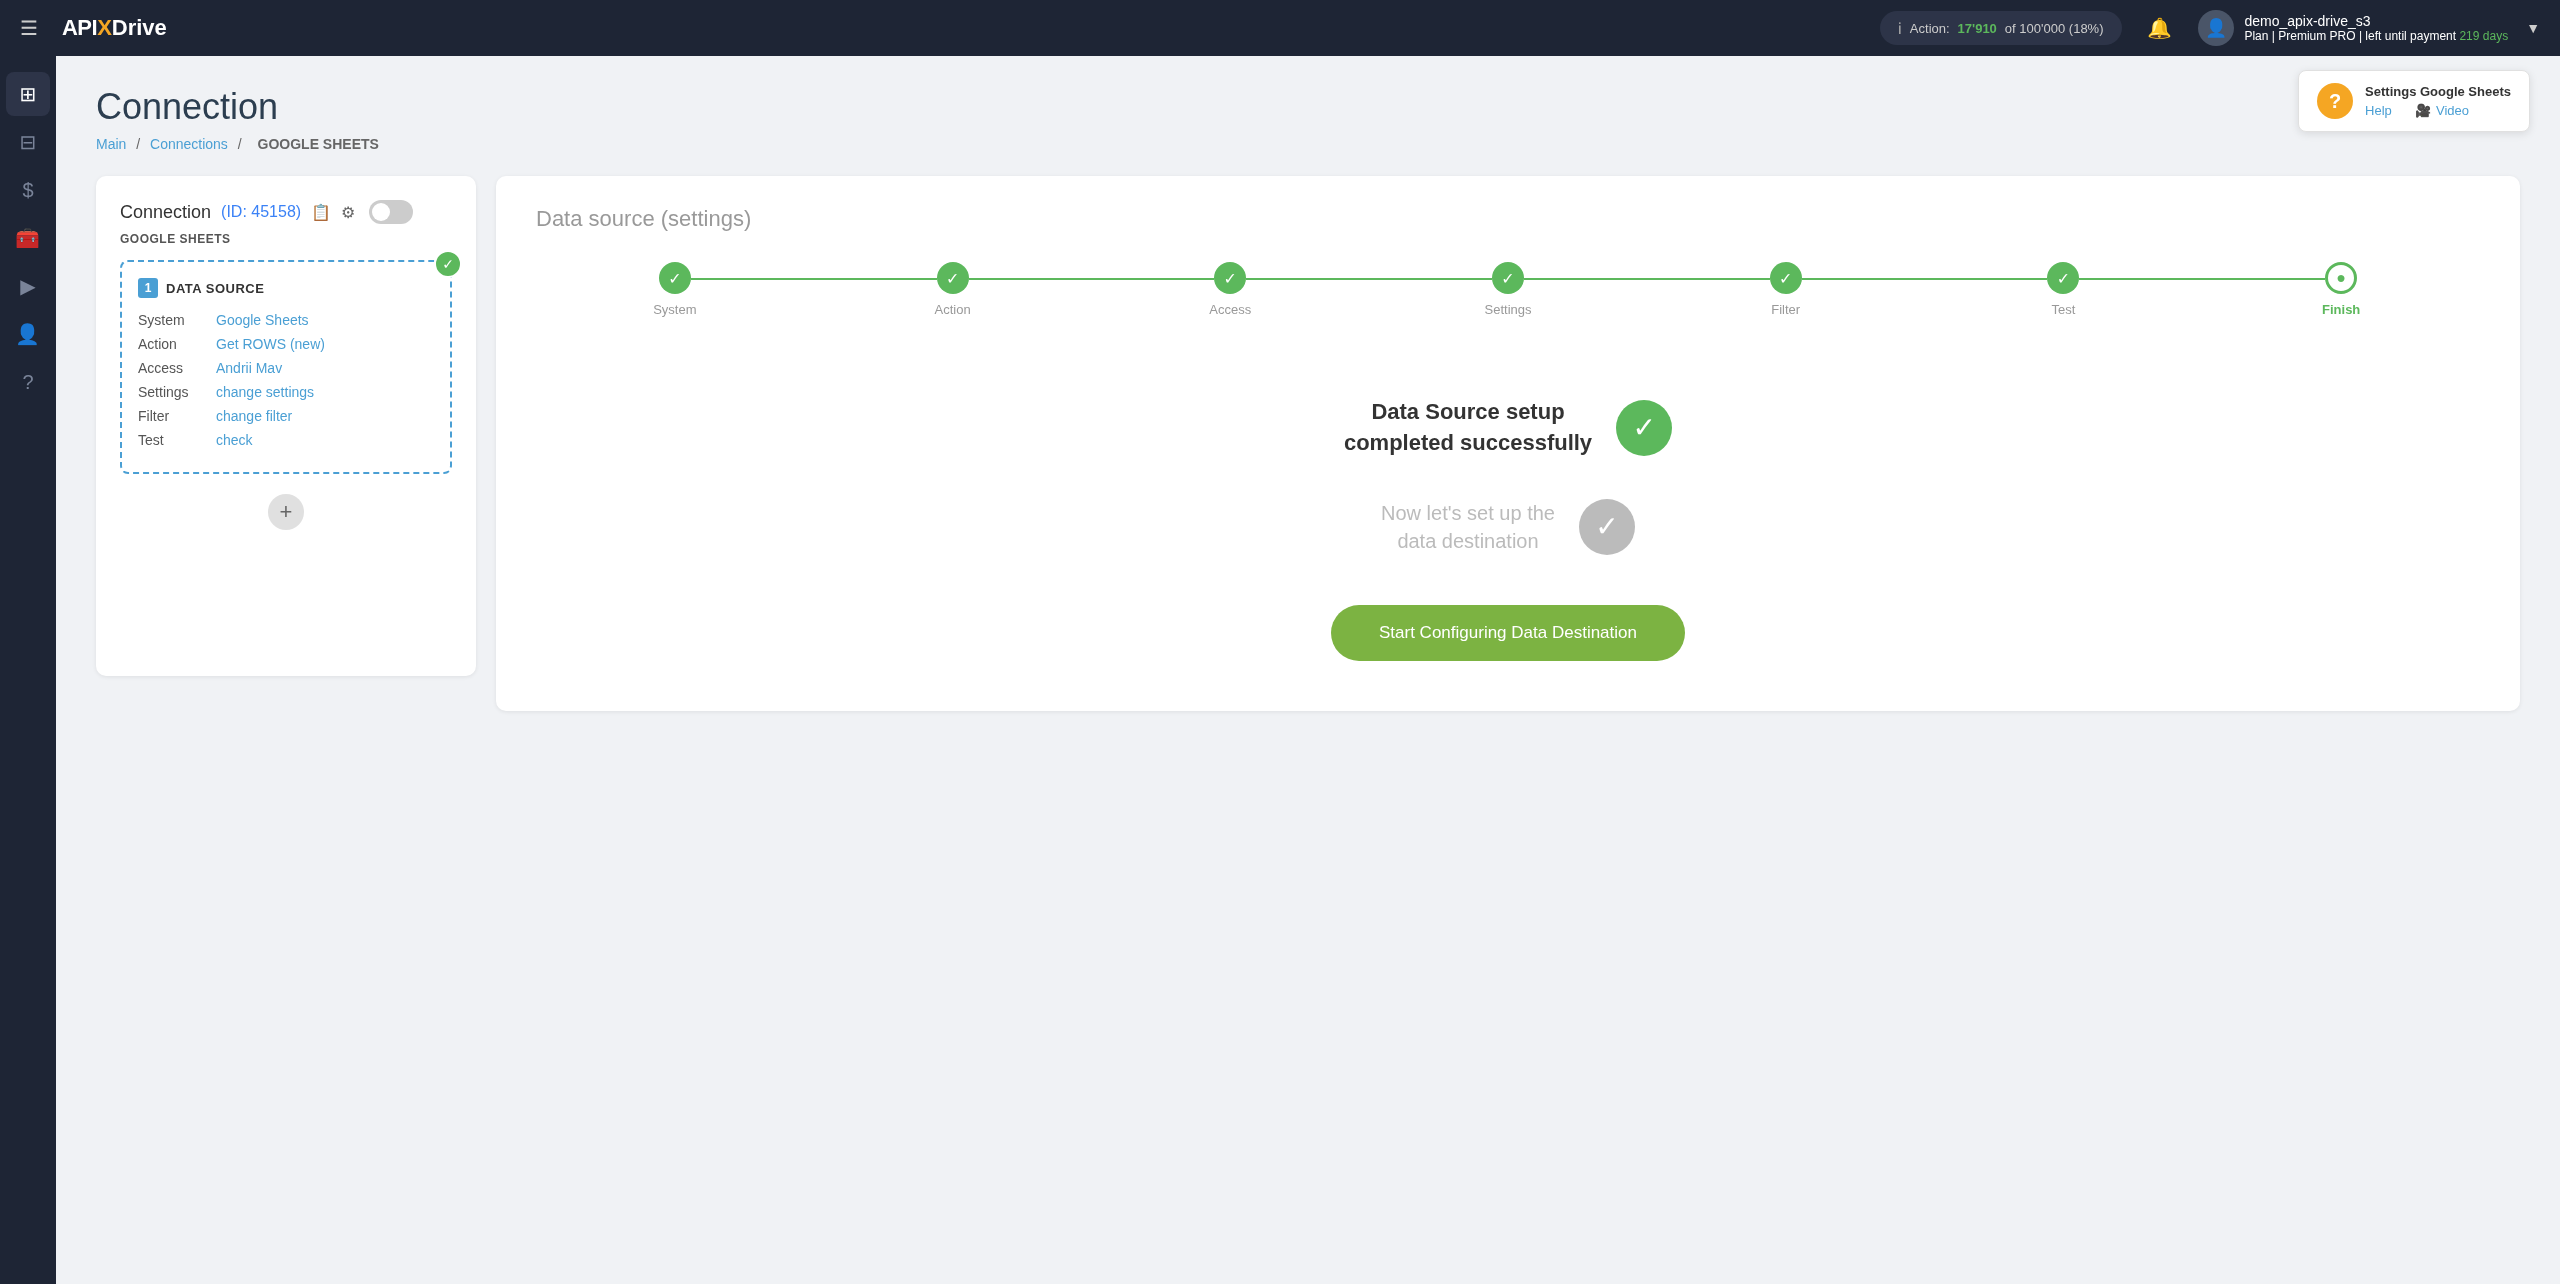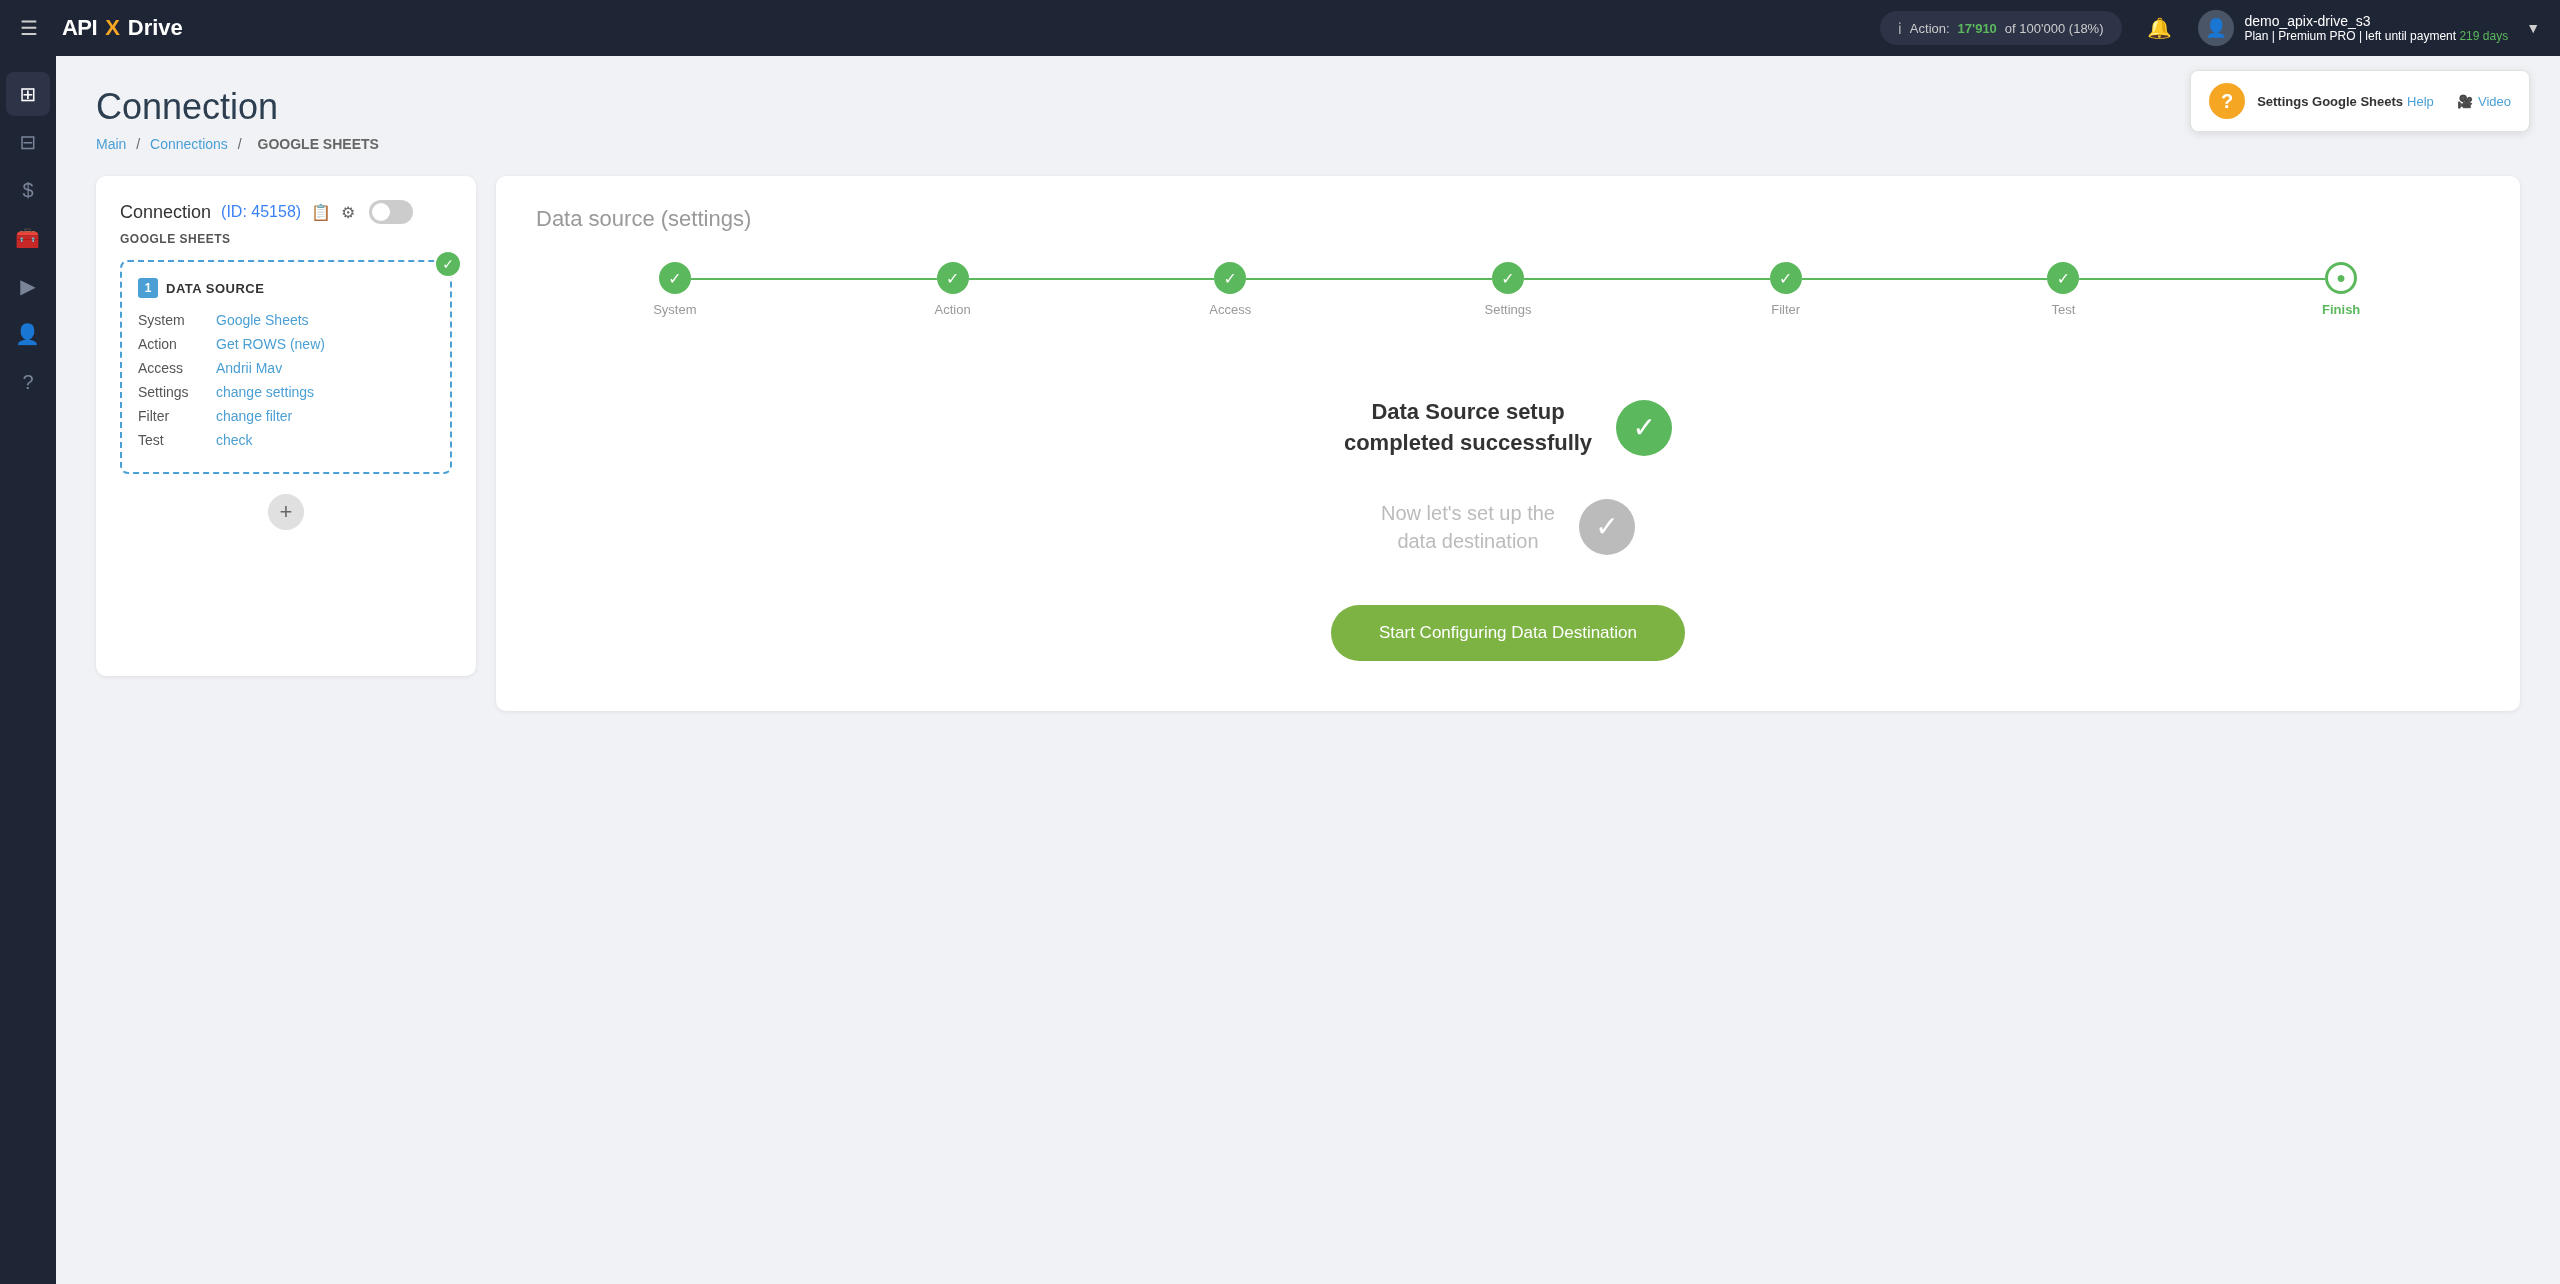--- a/index.html
+++ b/index.html
@@ -10,21 +10,21 @@
       background: #1e2535;
       height: 56px;
       display: flex;
       align-items: center;
       padding: 0 20px;
       gap: 16px;
       position: fixed;
       top: 0; left: 0; right: 0;
       z-index: 100;
     }
-    .topnav-logo { display: flex; align-items: center; gap: 8px; }
+    .topnav-logo { display: flex; align-items: center; gap: 0; }
     .logo-api { color: #fff; font-size: 22px; font-weight: 700; letter-spacing: -0.5px; }
     .logo-x { color: #f5a623; font-size: 22px; font-weight: 700; }
     .logo-drive { color: #fff; font-size: 22px; font-weight: 700; }
     .topnav-spacer { flex: 1; }
     .topnav-actions {
       background: #2d3448;
       border-radius: 20px;
       padding: 6px 18px;
       display: flex;
       align-items: center;
@@ -115,21 +115,21 @@
       gap: 12px;
       box-shadow: 0 2px 8px rgba(0,0,0,0.1);
       z-index: 90;
     }
     .help-question-icon {
       width: 36px; height: 36px; border-radius: 50%;
       background: #f5a623;
       display: flex; align-items: center; justify-content: center;
       color: #fff; font-size: 20px; font-weight: 700;
     }
-    .help-text { display: flex; gap: 4px; text-align: right; }
+    .help-text { display: flex; flex-direction: column; gap: 4px; text-align: right; }
     .help-title { font-size: 13px; font-weight: 600; color: #333; }
     .help-links { display: flex; gap: 24px; align-items: center; }
     .help-link { color: #4a9fd4; font-size: 13px; text-decoration: none; cursor: pointer; }
     .help-video { display: flex; align-items: center; gap: 4px; color: #4a9fd4; font-size: 13px; cursor: pointer; }
     .video-icon { color: #2196f3; }
 
     
     .cards-layout {
       display: flex;
       gap: 20px;

